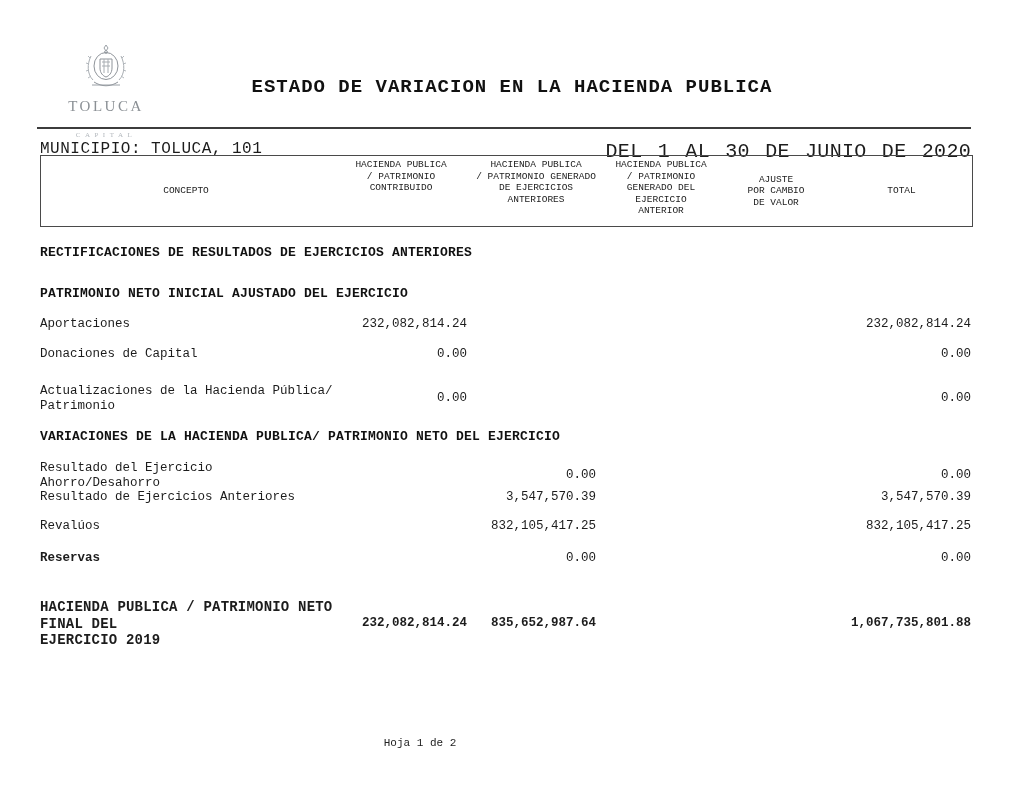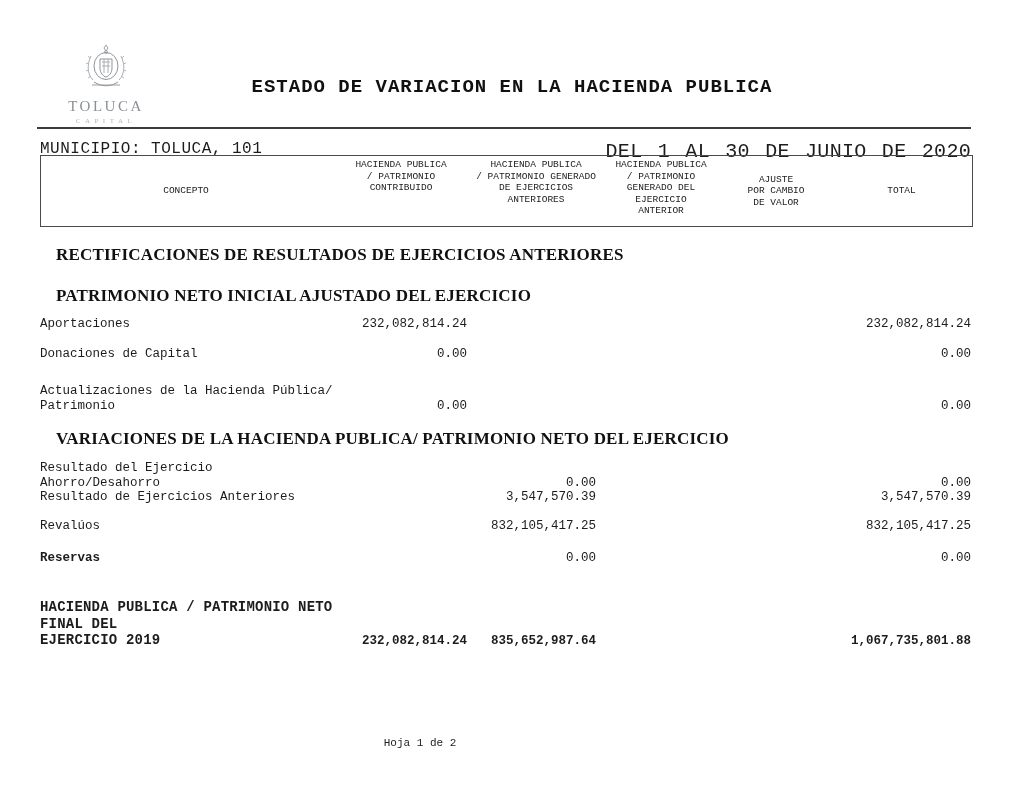--- a/index.html
+++ b/index.html
@@ -4,48 +4,48 @@
 <style>
   * { margin:0; padding:0; box-sizing:border-box; }
   html,body { background:#ffffff; }
   body { font-family:"Liberation Mono","DejaVu Sans Mono",monospace; color:#1c1c1c; }
   .page { position:relative; width:1024px; height:791px; background:#ffffff; overflow:hidden; }
 
   
   .logo { position:absolute; left:50px; top:42px; width:112px; text-align:center; color:#8b9095; }
   .logo .crest { display:block; margin:0 auto 2px auto; }
   .logo .name { font-family:"Liberation Serif","DejaVu Serif",serif; font-size:15px; letter-spacing:2.5px; color:#8b9095; }
-  .logo .sub  { font-family:"Liberation Serif","DejaVu Serif",serif; font-size:7px; letter-spacing:4.5px; color:#b3b8bd; margin-top:2px; }
+  .logo .sub  { font-family:"Liberation Serif","DejaVu Serif",serif; font-size:7px; letter-spacing:4.5px; color:#b3b8bd; margin-top:16px; }
 
   
   .title { position:absolute; left:0; top:76px; width:1024px; text-align:center;
            font-size:19px; font-weight:bold; letter-spacing:1px; color:#111; }
 
   
   .rule-top { position:absolute; left:37px; top:127px; width:934px; height:2px; background:#3c3c3c; }
   .muni-row { position:absolute; left:40px; top:140px; width:931px; display:flex; justify-content:space-between; }
   .muni     { font-size:16px; letter-spacing:0.5px; }
   .period   { font-size:20px; word-spacing:3px; letter-spacing:0.3px; }
 
   
   .head-box { position:absolute; left:40px; top:155px; width:933px; height:72px;
               border:1px solid #4a4a4a; display:flex; align-items:flex-start; }
   .hc { font-size:9.5px; line-height:1.22; text-align:center; padding-top:3px; white-space:pre-line; color:#222; }
   .hc.center { align-self:center; padding-top:0; }
   .hc1 { width:290px; } .hc2 { width:140px; } .hc3 { width:130px; }
   .hc4 { width:120px; } .hc5 { width:110px; } .hc6 { flex:1; }
 
   
-  .row { position:absolute; left:40px; width:931px; display:flex; align-items:flex-end;
+  .row { position:absolute; left:40px; width:931px; display:flex; align-items:center;
          font-size:12.5px; line-height:1.18; }
   .cl { width:300px; white-space:pre-line; }
   .c2 { width:127px; text-align:right; }
   .c3 { width:129px; text-align:right; }
   .ct { flex:1; text-align:right; }
-  .heading { position:absolute; left:56px; font-size:17px; font-weight:bold; letter-spacing:0.2px; color:#111;font-family:Liberation Serif, serif; }
+  .heading { position:absolute; left:40px; font-size:13px; font-weight:bold; letter-spacing:0.2px; color:#111; }
   .bold { font-weight:bold; }
   .final .cl { font-size:14px; font-weight:bold; letter-spacing:0.2px; }
   .final .c2, .final .c3, .final .ct { font-weight:bold; }
 
   .footer { position:absolute; left:0; top:737px; width:840px; text-align:center; font-size:11px; color:#222; }
 </style>
 </head>
 <body>
 
 <div class="page">

